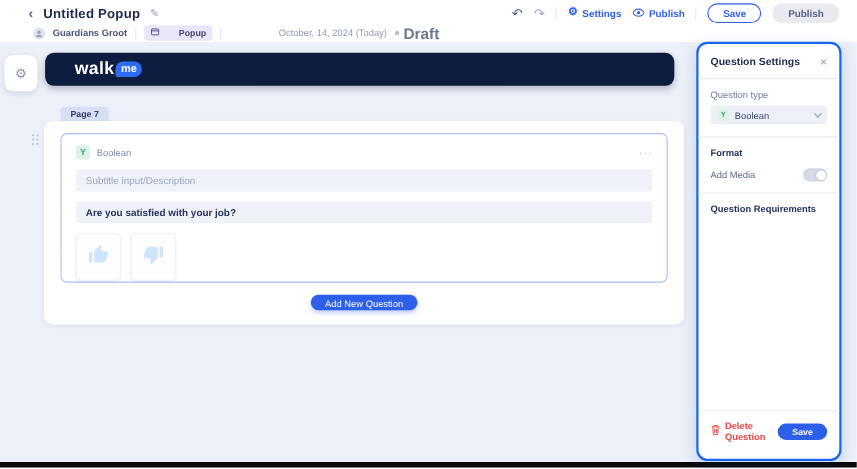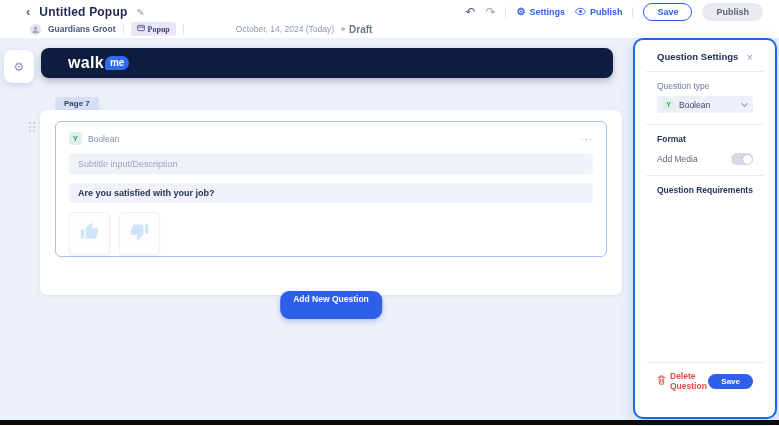--- a/index.html
+++ b/index.html
@@ -18,25 +18,25 @@
   .redo-icon { color:#9aa4c0; font-size:12px; line-height:10px; }
   .vdiv { width:1px; height:11px; background:#e3e6ef; }
   .tool-link { display:flex; align-items:center; gap:4px; color:#2e5fe8; font-size:9px; font-weight:600; cursor:pointer; }
   .gear-glyph { font-size:10px; line-height:10px; }
   .pill { border-radius:10px; font-size:9px; font-weight:700; padding:3px 13px; cursor:pointer; }
   .save-top { background:#ffffff; border:1px solid #2e5fe8; color:#2e5fe8; }
   .publish-top { background:#e8eaf0; border:1px solid #e8eaf0; color:#5a6380; }
   .row2 { display:flex; align-items:center; gap:7px; padding-left:30px; margin-top:4px; }
   .avatar { width:11px; height:11px; border-radius:50%; background:#dfe3ec; display:flex; align-items:center; justify-content:center; overflow:hidden; }
   .owner { font-size:8.5px; font-weight:600; color:#4a5578; }
-  .popup-badge { display:flex; align-items:center; gap:3px; background:#eae6fa; border-radius:3px; padding:2px 6px; color:#41466e; font-size:8px; font-weight:600;font-family:Liberation Serif, serif; }
+  .popup-badge { display:flex; align-items:center; gap:18px; background:#eae6fa; border-radius:3px; padding:2px 6px; color:#41466e; font-size:8px; font-weight:600; }
   .date-text { font-size:8.5px; color:#8d97b4;margin-left:45px; }
   .status { display:flex; align-items:center; gap:4px; }
   .status-dot { width:4px; height:4px; border-radius:50%; background:#b9c0d4; }
-  .status-text { font-size:10px; color:#6c7694; font-weight:600; }
+  .status-text { font-size:14px; color:#6c7694; font-weight:600; }
 
   
   .canvas { position:absolute; left:0; right:0; top:38px; bottom:6px; background:#ecf0f8; }
   .design-fab { position:absolute; left:4px; top:12px; width:30px; height:33px; background:#fff; border-radius:8px;
     box-shadow:0 2px 6px rgba(30,40,90,.14); display:flex; align-items:center; justify-content:center; cursor:pointer; }
   .design-fab .glyph { color:#8b96b5; font-size:12px; }
   .drag-handle { position:absolute; left:29px; top:84px; display:grid; grid-template-columns:2px 2px; gap:2px; cursor:grab; }
   .drag-handle span { width:2px; height:2px; border-radius:50%; background:#bfc6d9; }
 
   .banner { position:absolute; left:41px; top:10px; width:572px; height:30px; background:#0e1c3f; border-radius:8px;
@@ -57,47 +57,47 @@
     color:#2fa370; font-size:8px; font-weight:bold; }
   .bool-chip.small { width:11px; height:11px; font-size:7px; }
   .bool-label { color:#7e89a9; font-size:8.5px; }
   .dots-menu { margin-left:auto; color:#98a1ba; font-size:9px; letter-spacing:1px; cursor:pointer; line-height:6px; }
   .q-input { margin:9px 13px 0; height:20px; background:#eff2f8; border-radius:3px; display:flex; align-items:center; padding:0 9px; cursor:text; }
   .q-title-text { font-size:9px; font-weight:600; color:#27325b; }
   .q-sub-text { font-size:9px; color:#9aa5c1; }
   .thumbs { display:flex; gap:9px; margin:9px 13px 0; }
   .thumb-card { width:41px; height:43px; background:#fefefe; border:1px solid #eef1f7; border-radius:4px;
     box-shadow:0 1px 2px rgba(30,40,90,.05); display:flex; align-items:center; justify-content:center; cursor:pointer; }
-  .add-btn { position:absolute; left:50%; top:158px; transform:translateX(-50%); height:28px; line-height:17px; padding:0 13px;
-    border-radius:9px; background:#2e5fe8; color:#fff; font-size:8.5px; font-weight:700; cursor:pointer;
-    box-shadow:0 2px 5px rgba(46,95,232,.35); white-space:nowrap;margin-top:23px; }
+  .add-btn { position:absolute; left:50%; top:158px; transform:translateX(-50%); height:14px; line-height:17px; padding:0 13px;
+    border-radius:9px; background:#2e5fe8; color:#fff; font-size:8.5px; font-weight:400; cursor:pointer;
+    box-shadow:0 2px 5px rgba(46,95,232,.35); white-space:nowrap; }
 
   
-  .settings-panel { position:absolute; left:633px; top:38px; width:144px; bottom:7px; background:#ffffff;
+  .settings-panel { position:absolute; left:633px; top:38px; width:132px; bottom:7px; background:#ffffff;
     border:2.5px solid #1468f0; border-radius:10px; box-shadow:0 4px 14px rgba(20,60,160,.18); z-index:4;
-    display:flex; flex-direction:column; padding:11px 22px 8px; }
+    display:flex; flex-direction:column; padding:11px 11px 8px; }
   .panel-head { display:flex; align-items:center; margin-bottom:9px; }
   .panel-title { font-size:9.5px; font-weight:bold; color:#222c52; }
   .close-btn { margin-left:auto; color:#97a0b8; font-size:11px; line-height:8px; cursor:pointer; }
   .divider { border:0; border-top:1px solid #e9ecf4; margin:0 -11px 9px; }
   .fld-label { font-size:8.5px; color:#6f7b9f; margin-bottom:5px; }
   .type-select { height:17px; background:#edf0f6; border-radius:3px; display:flex; align-items:center; gap:5px; padding:0 6px;
     margin-bottom:11px; cursor:pointer; }
   .type-value { font-size:8.5px; color:#39466e; }
   .chev { width:5px; height:5px; border-right:1.2px solid #8d97b4; border-bottom:1.2px solid #8d97b4; transform:rotate(45deg);
     margin-left:auto; margin-top:-3px; }
   .sec-title { font-size:8.5px; font-weight:700; color:#27335c; margin-bottom:9px; }
   .setting-row { display:flex; align-items:center; margin-bottom:10px; }
   .setting-label { font-size:8.5px; color:#5c6787; }
   .toggle { margin-left:auto; width:22px; height:12px; border-radius:6px; background:#d5dae6; position:relative; cursor:pointer; }
   .toggle .knob { position:absolute; right:1.5px; top:1.5px; width:9px; height:9px; border-radius:50%; background:#fff;
     box-shadow:0 0 2px rgba(0,0,0,.25); }
   .toggle.on { background:#2e5fe8; }
   .panel-spacer { flex:1; }
-  .panel-footer { margin:16px -11px; border-top:1px solid #e9ecf4; padding:8px 11px 2px; display:flex; align-items:center; }
+  .panel-footer { margin:5px -11px; border-top:1px solid #e9ecf4; padding:8px 11px 2px; display:flex; align-items:center; }
   .delete-link { display:flex; align-items:center; gap:4px; color:#e54848; font-size:8.5px; font-weight:600; cursor:pointer; }
   .save-pill { margin-left:auto; background:#2e5fe8; color:#fff; border-radius:9px; padding:3px 13px; font-size:8px; font-weight:700; cursor:pointer; }
 
   .bottom-bar { position:absolute; left:0; right:0; bottom:1px; height:5px; background:#0a0a0a; }
 </style>
 </head>
 <body>
 
 <div class="app">
 

